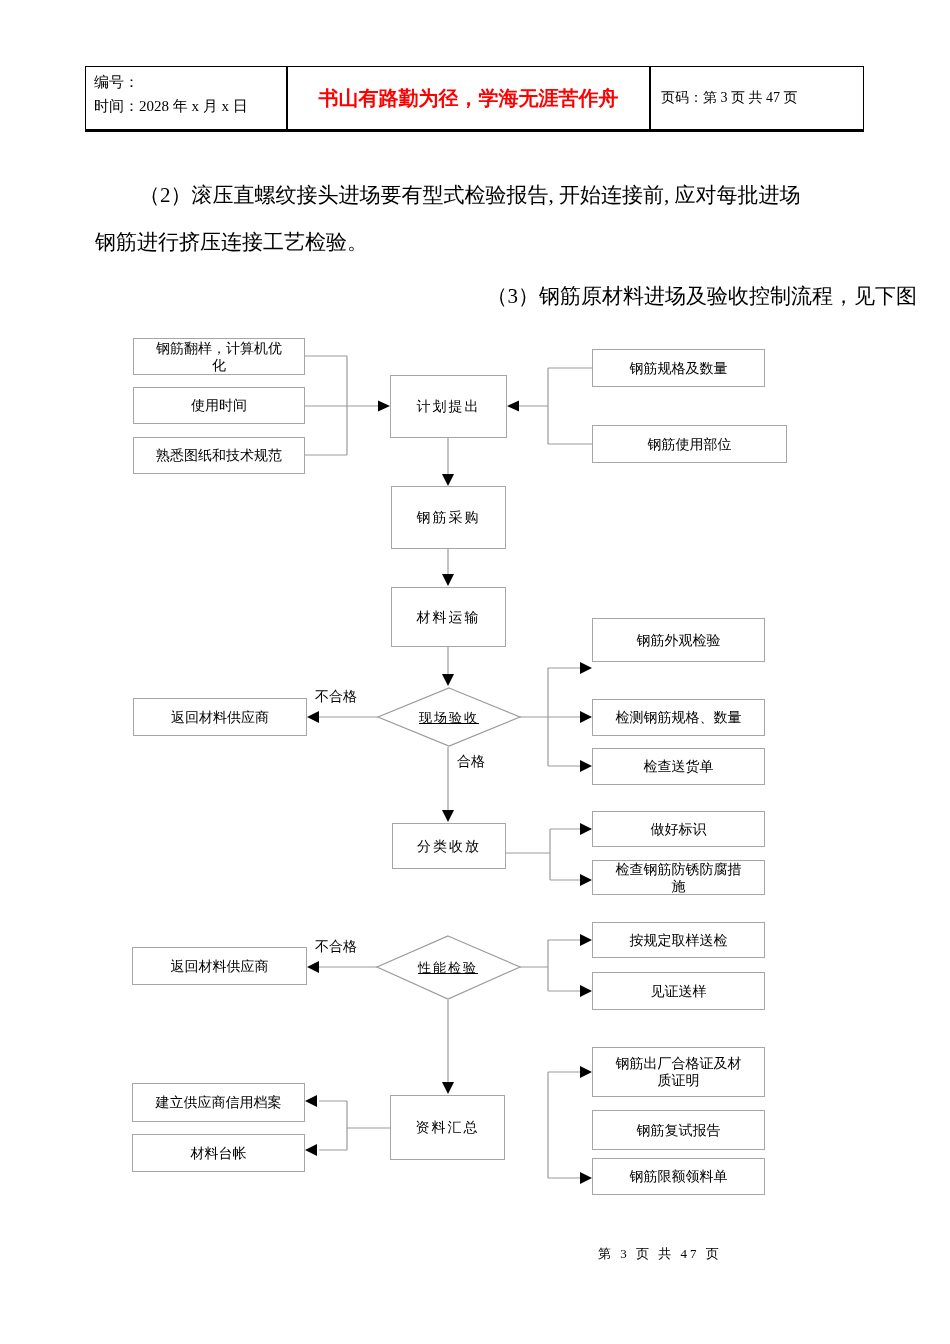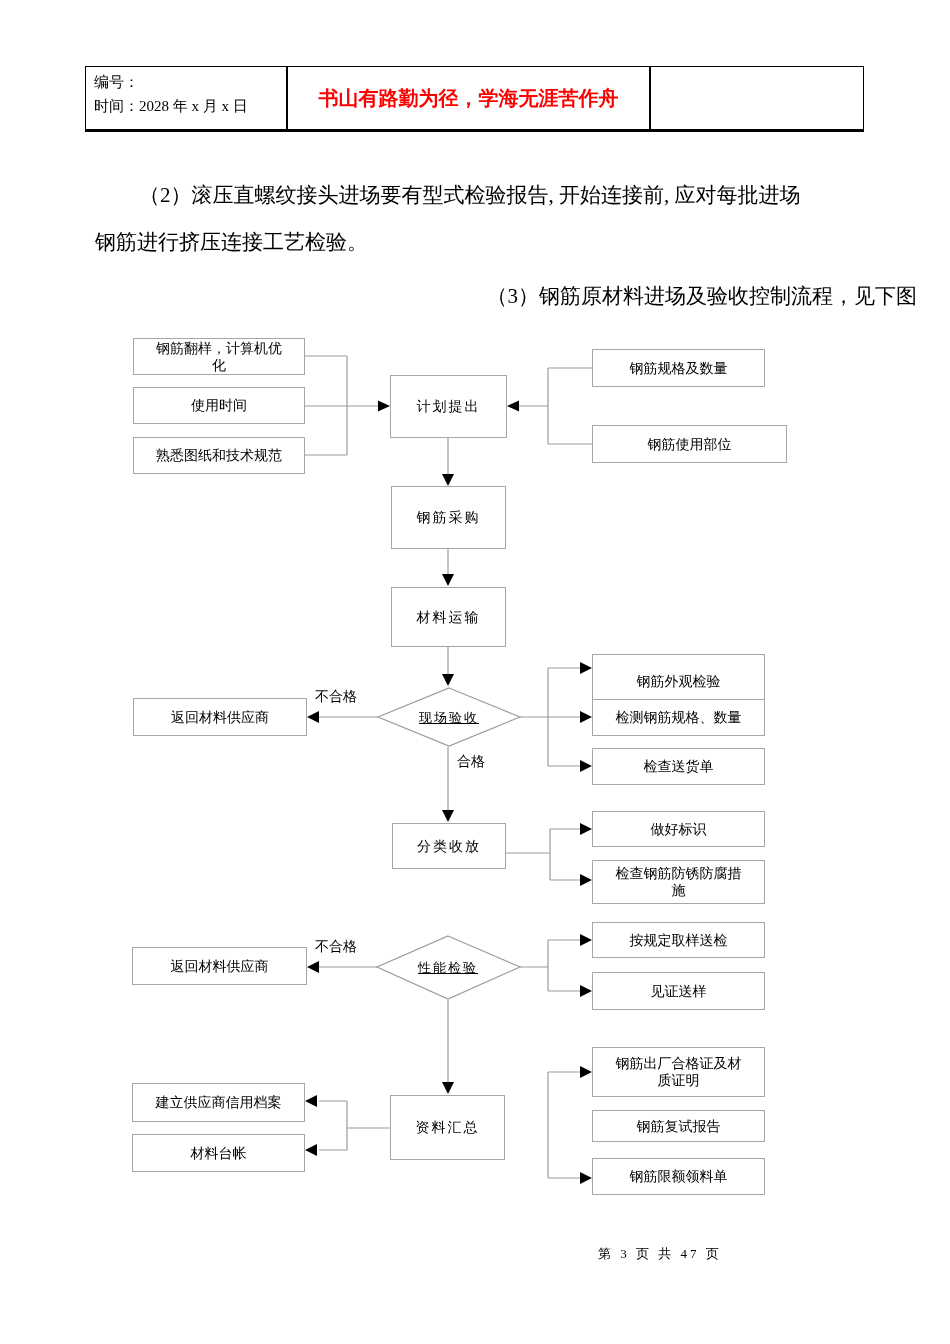--- a/index.html
+++ b/index.html
@@ -71,20 +71,23 @@
 
 <div id="page">
 
   <div id="header-table">
     <div class="hcell" id="hcell-left">
       <div>编号：</div>
       <div>时间：2028 年 x 月 x 日</div>
     </div>
     <div class="hcell" id="hcell-mid">
       <span id="motto-text" style="color: rgb(255, 0, 0);">书山有路勤为径，学海无涯苦作舟</span>
+    </div>
+    <div class="hcell" id="hcell-right">
+      <span>页码：第 3 页  共 47 页</span>
     </div>
   </div>
 
   <div class="body-line indent" style="top:180px;">（2）滚压直螺纹接头进场要有型式检验报告, 开始连接前, 应对每批进场</div>
   <div class="body-line" style="top:227px;">钢筋进行挤压连接工艺检验。</div>
   <div class="body-line indent" style="top:281px;text-align:right;">（3）钢筋原材料进场及验收控制流程，见下图</div>
 
   <svg id="flow-svg" viewBox="0 0 950 1344" xmlns="http://www.w3.org/2000/svg">
     <g stroke="#9b9b9b" stroke-width="1.2" fill="none">
 
@@ -167,37 +170,37 @@
     </div>
 
   <div class="fc-diamond-label" style="left:387px;top:709px;">现场验收</div>
 
   <div class="fc-box" style="left:133px;top:698px;width:174px;height:38px;">
       <span>返回材料供应商</span>
     </div>
   <div class="fc-edge-label" style="left:315px;top:688px;">不合格</div>
   <div class="fc-edge-label" style="left:457px;top:753px;">合格</div>
 
-  <div class="fc-box" style="left:592px;top:654px;width:173px;height:54px;">
+  <div class="fc-box" style="left:592px;top:618px;width:173px;height:44px;">
       <span>钢筋外观检验</span>
     </div>
   <div class="fc-box" style="left:592px;top:699px;width:173px;height:37px;padding:2px 6px;">
       <span>检测钢筋规格、数量</span>
     </div>
   <div class="fc-box" style="left:592px;top:748px;width:173px;height:37px;">
       <span>检查送货单</span>
     </div>
 
   <div class="fc-box" style="left:392px;top:823px;width:114px;height:46px;letter-spacing:2px;">
       <span>分类收放</span>
     </div>
   <div class="fc-box" style="left:592px;top:811px;width:173px;height:36px;">
       <span>做好标识</span>
     </div>
-  <div class="fc-box" style="left:592px;top:860px;width:173px;height:44px;">
+  <div class="fc-box" style="left:592px;top:860px;width:173px;height:35px;">
       <span>检查钢筋防锈防腐措施</span>
     </div>
 
   <div class="fc-diamond-label" style="left:386px;top:959px;">性能检验</div>
 
   <div class="fc-box" style="left:132px;top:947px;width:175px;height:38px;">
       <span>返回材料供应商</span>
     </div>
   <div class="fc-edge-label" style="left:315px;top:938px;">不合格</div>
 
@@ -214,21 +217,21 @@
   <div class="fc-box" style="left:132px;top:1083px;width:173px;height:39px;">
       <span>建立供应商信用档案</span>
     </div>
   <div class="fc-box" style="left:132px;top:1134px;width:173px;height:38px;">
       <span>材料台帐</span>
     </div>
 
   <div class="fc-box" style="left:592px;top:1047px;width:173px;height:50px;">
       <span>钢筋出厂合格证及材质证明</span>
     </div>
-  <div class="fc-box" style="left:592px;top:1110px;width:173px;height:32px;">
+  <div class="fc-box" style="left:592px;top:1110px;width:173px;height:40px;">
       <span>钢筋复试报告</span>
     </div>
   <div class="fc-box" style="left:592px;top:1158px;width:173px;height:37px;">
       <span>钢筋限额领料单</span>
     </div>
 
   <div id="footer-page">第 3 页 共 47 页</div>
 
 </div>
 

